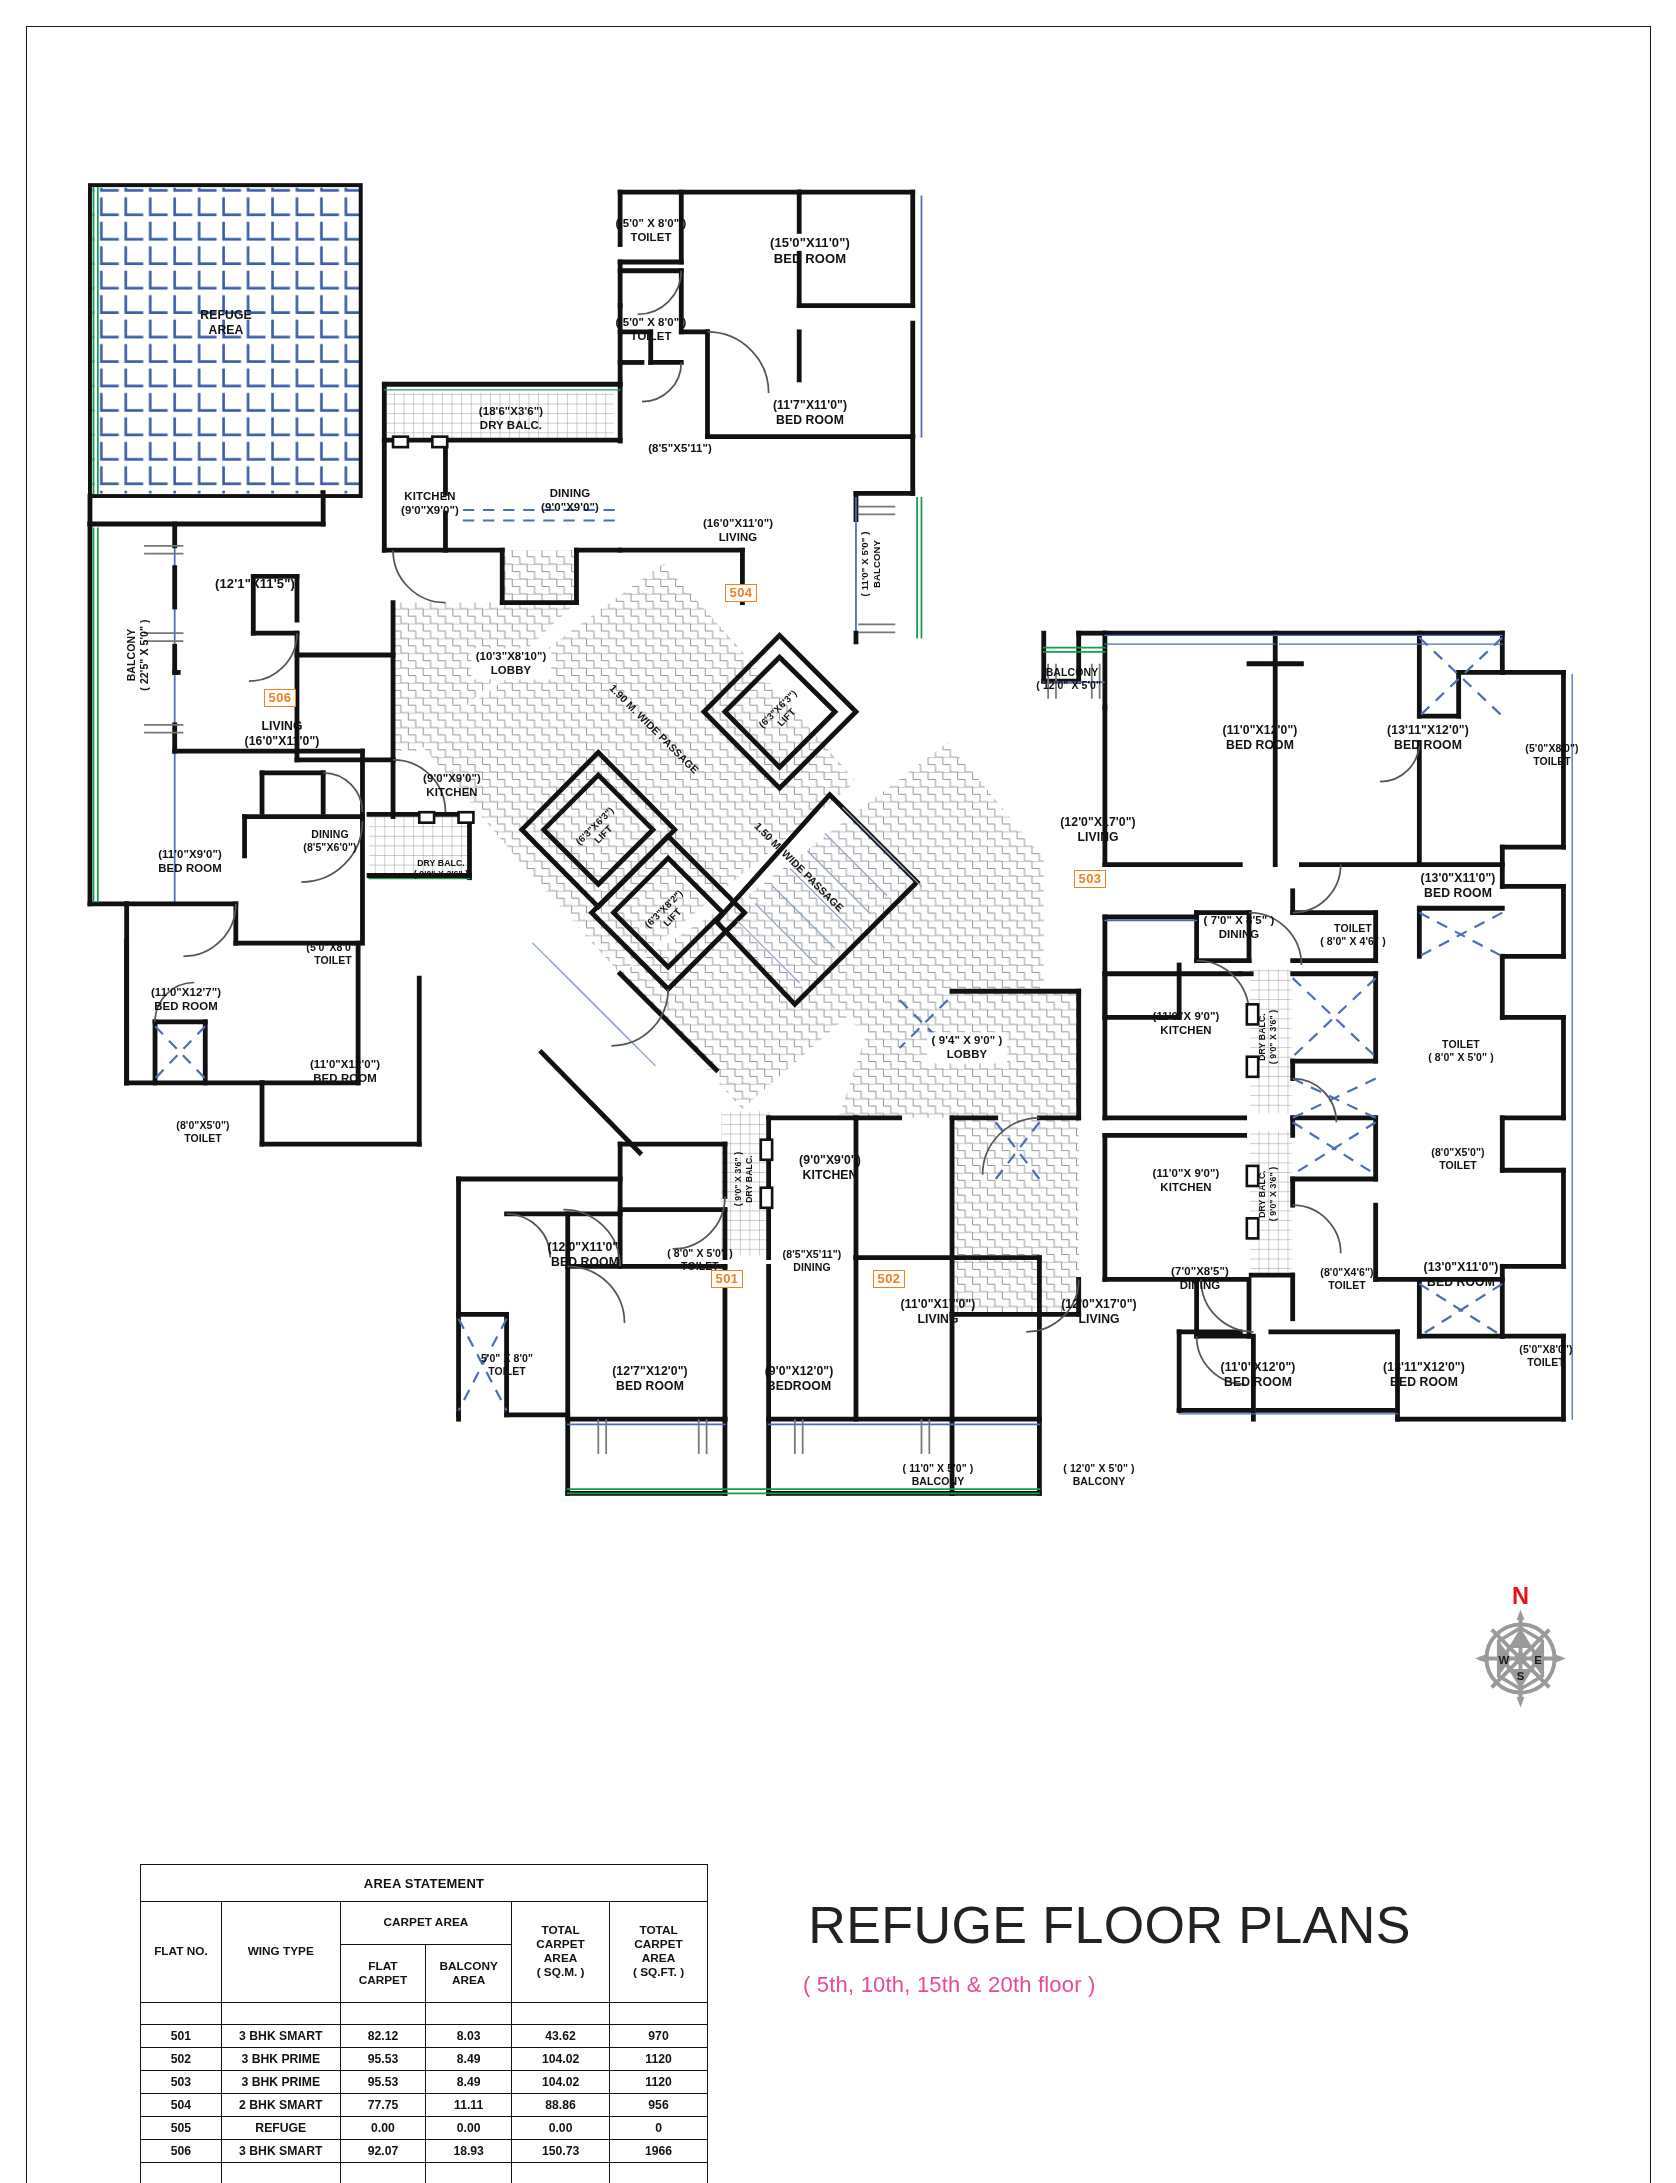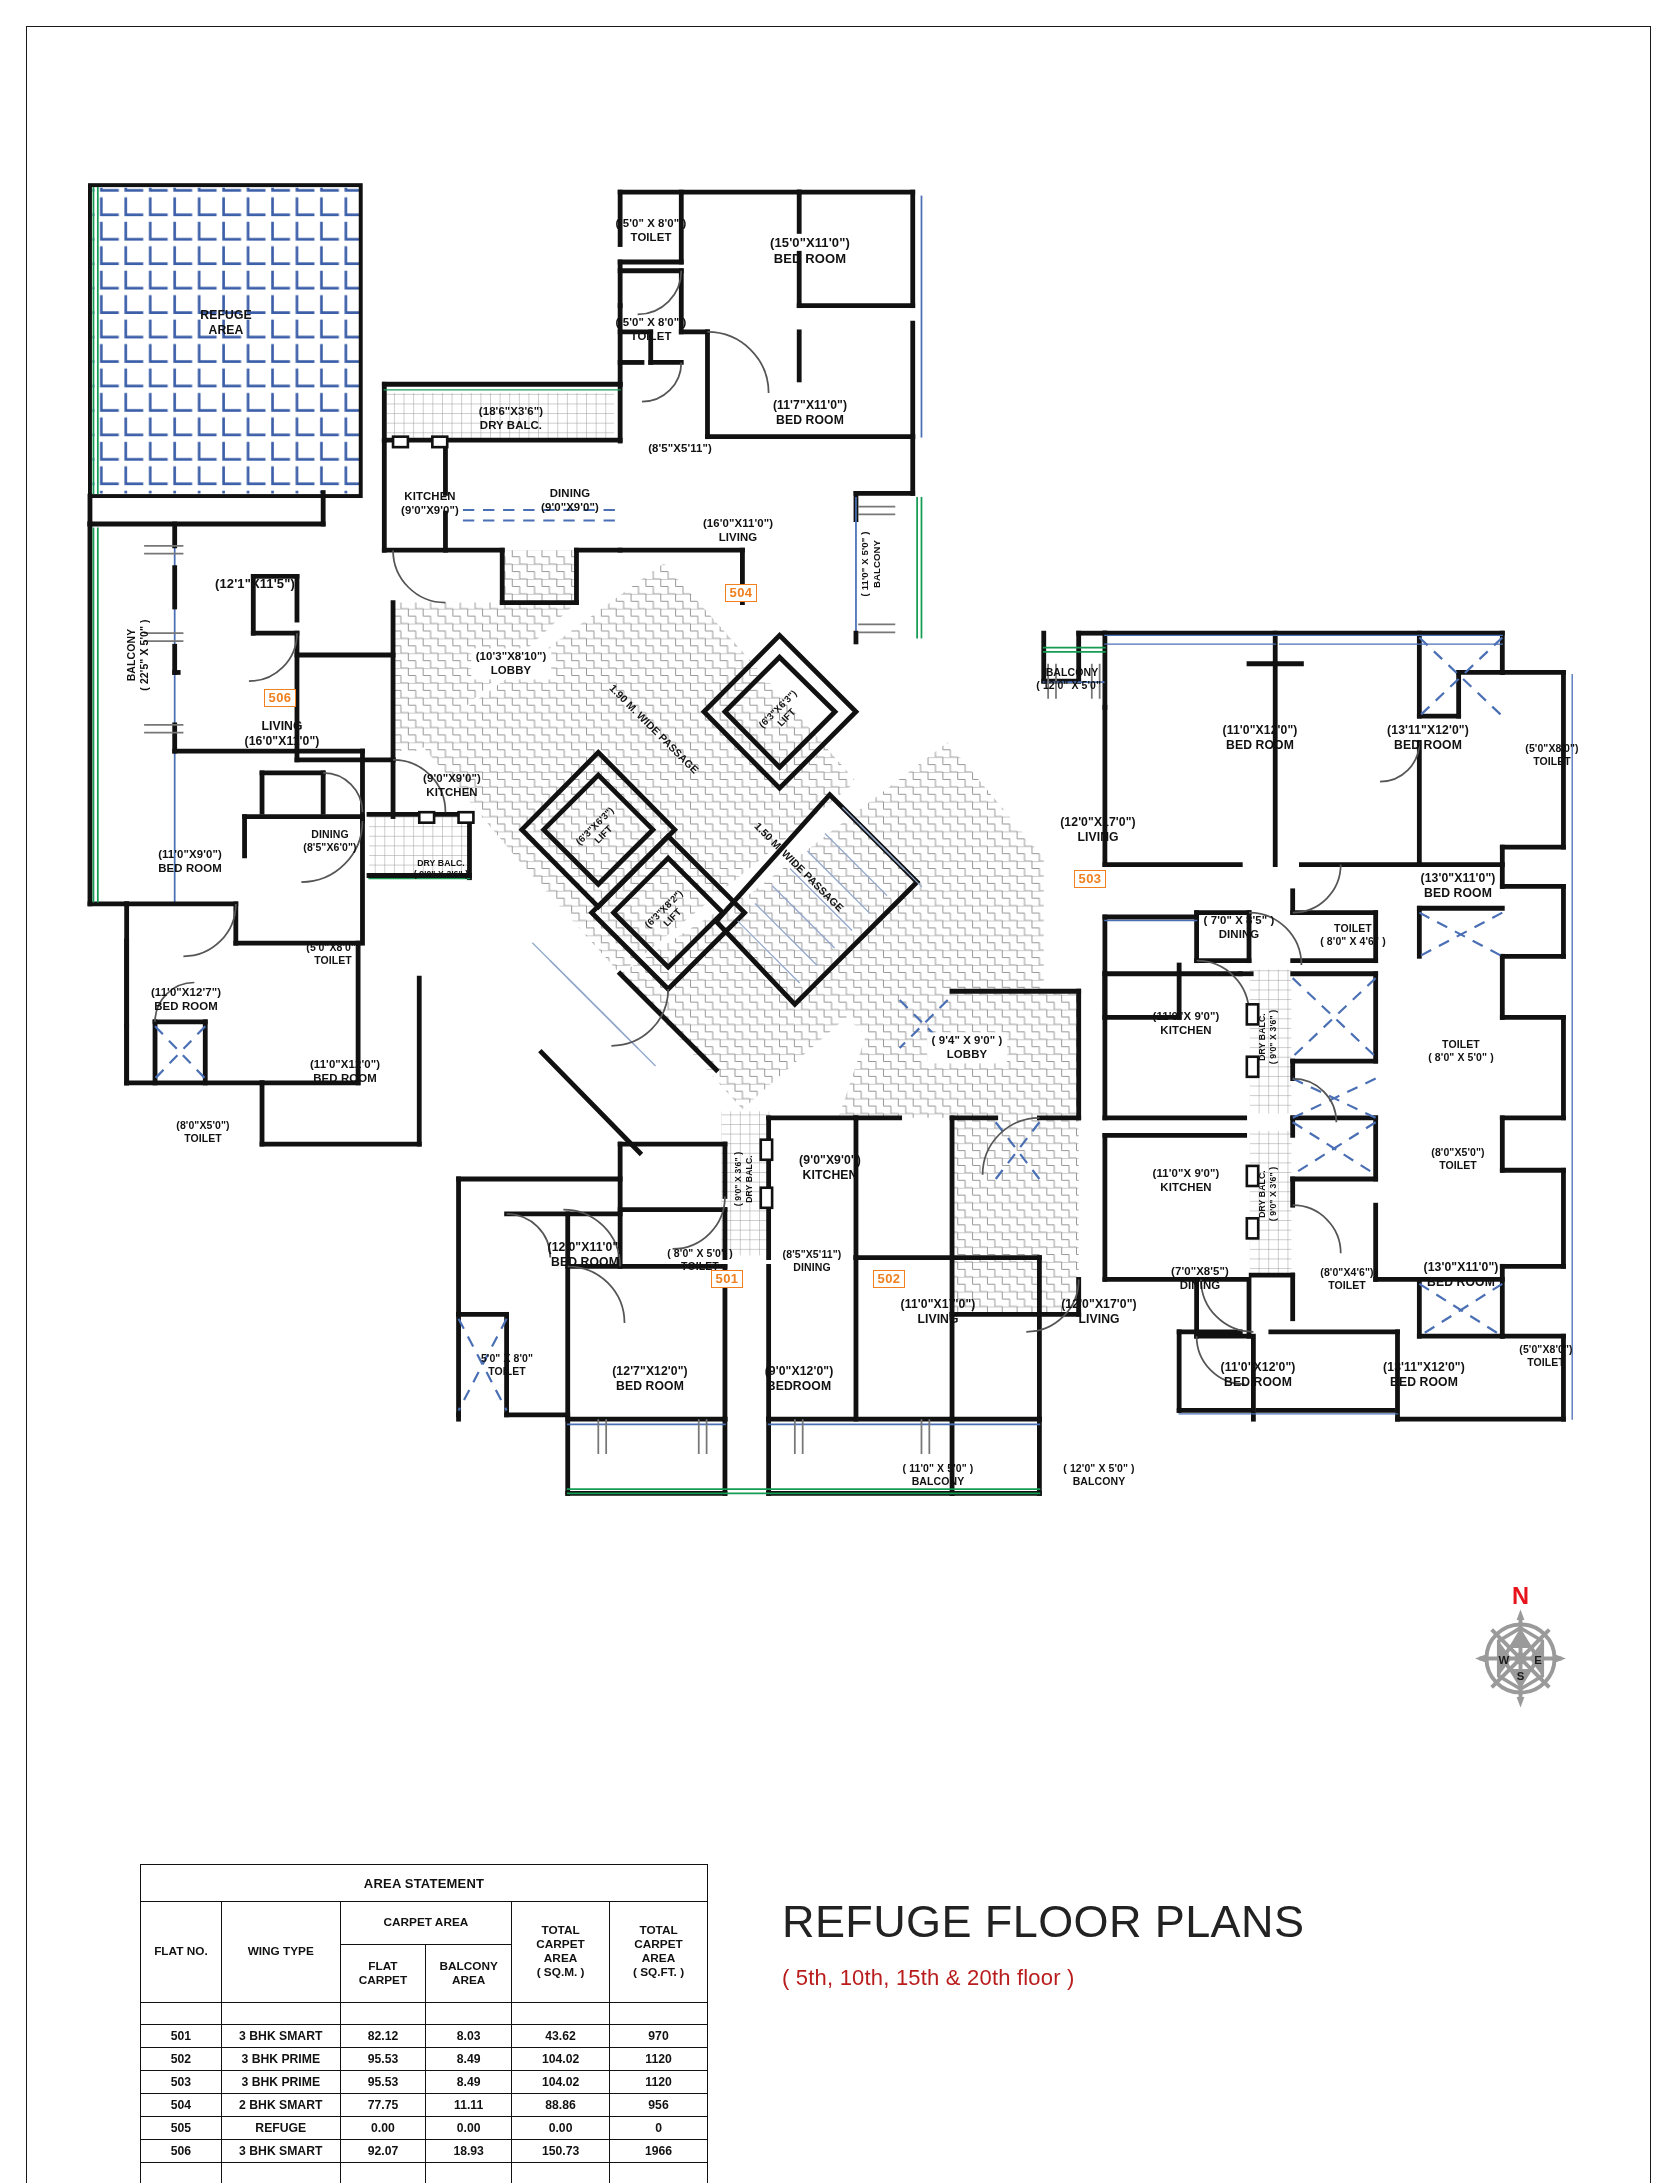--- a/index.html
+++ b/index.html
@@ -88,30 +88,30 @@
     padding:0;
     height:23px;
   }
   table.area-statement th.title { font-size:13px; height:37px; letter-spacing:0.2px;}
   table.area-statement th.hdr { font-size:11.8px; line-height:1.18; padding:2.6px 1.7px; }
   table.area-statement td.spacer { height:22px; }
   table.area-statement td.blank { height:22px; }
 
   #titleblock { position:absolute; left:782px; top:48px; width:655px; }
   .t-main {
-    font-size:45px; font-weight:400; color:#222;
-    letter-spacing:0.4px; line-height:1; white-space:nowrap;
+    font-size:52px; font-weight:400; color:#222;
+    letter-spacing:0.4px; line-height:1; white-space:nowrap;text-align:center;
   }
   .t-wing {
     font-size:48px; font-weight:700; color:#1591AE;
     letter-spacing:0.4px; line-height:1; margin-top:21px; white-space:nowrap;
   }
   .t-sub {
-    font-size:22px; font-weight:400; color:#b91c1c;
-    letter-spacing:0.2px; line-height:1; margin-top:23px; white-space:nowrap;
+    font-size:22px; font-weight:400; color:#ec4899;
+    letter-spacing:0.2px; line-height:1; margin-top:23px; white-space:nowrap;margin-left:21px;
   }
 </style>
 </head>
 <body>
 
 <div id="sheet">
 
   <div class="sheet-border"></div>
 
   <div id="plan-wrap">

